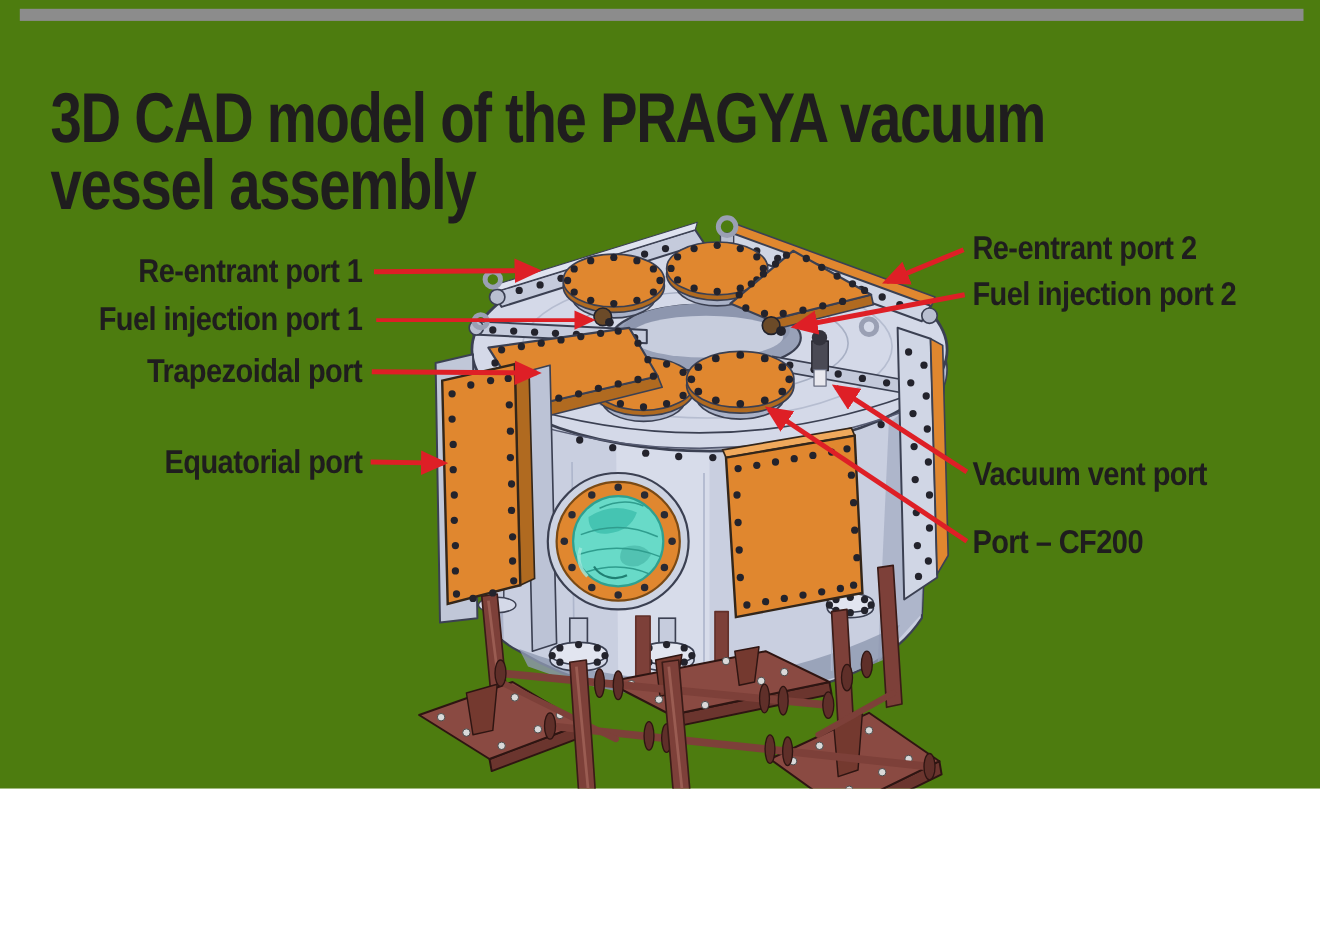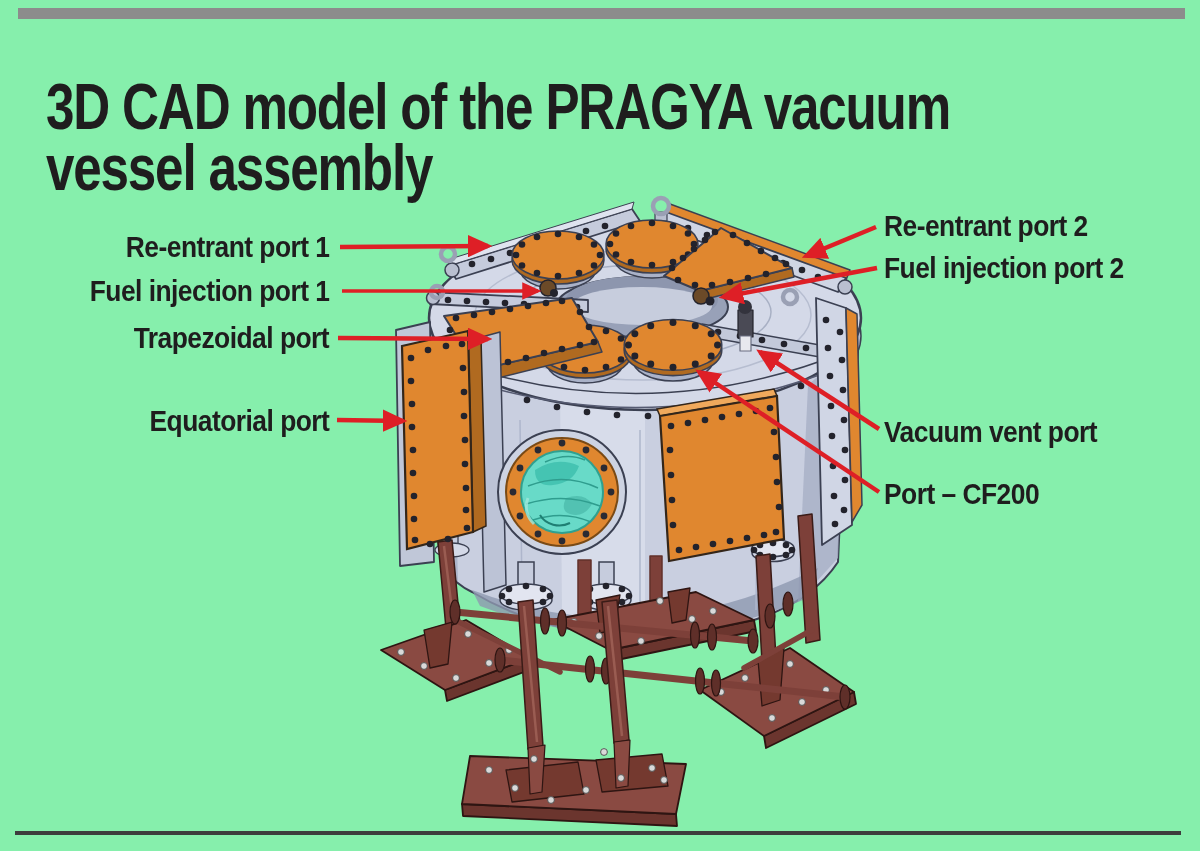--- a/index.html
+++ b/index.html
@@ -1,16 +1,16 @@
 <!DOCTYPE html>
 <html style="--arrow-red: #DE1F26; --port-orange: #E0872F; --port-orange-dark: #B06A20; --vessel-gray: #C9CFE0; --vessel-gray-light: #D8DCEA; --vessel-gray-dark: #9AA3BA; --outline: #3B4052; --window-teal: #68DAC8; --window-teal-dark: #2FA090; --support-maroon: #7D4039; --support-maroon-dark: #62302A; --support-maroon-light: #9A5C52; --text: #1F1D1E; --top-bar: #8C8C8C; --rule: #3D3D3D;"><head>
 <meta charset="utf-8">
 <style>
   html,body{margin:0;padding:0;background:#ffffff;}
-  #canvas{position:relative;width:1200px;height:851px;background:#86efac;overflow:hidden;
+  #canvas{position:relative;width:1200px;height:717px;background:#4d7c0f;overflow:hidden;
           font-family:"Liberation Sans",sans-serif;}
   #topbar{position:absolute;left:18px;top:8px;width:1167px;height:11px;background:var(--top-bar,#8c8c8c);}
   #botrule{position:absolute;left:15px;top:831px;width:1166px;height:4px;background:var(--rule,#3d3d3d);}
   #title{position:absolute;left:46px;top:34px;width:1220px;
          font-size:64px;font-weight:bold;line-height:0.95;letter-spacing:-1.5px;
          color:var(--text,#1f1d1e);transform:scaleX(0.80);transform-origin:left top;}
   .lab{position:absolute;font-weight:bold;font-size:30px;letter-spacing:-0.6px;
        color:var(--text,#1f1d1e);white-space:nowrap;line-height:1;}
   .lab-l{right:871px;transform:scaleX(0.88);transform-origin:right center;text-align:right;}
   .lab-r{left:884px;transform:scaleX(0.88);transform-origin:left center;}

